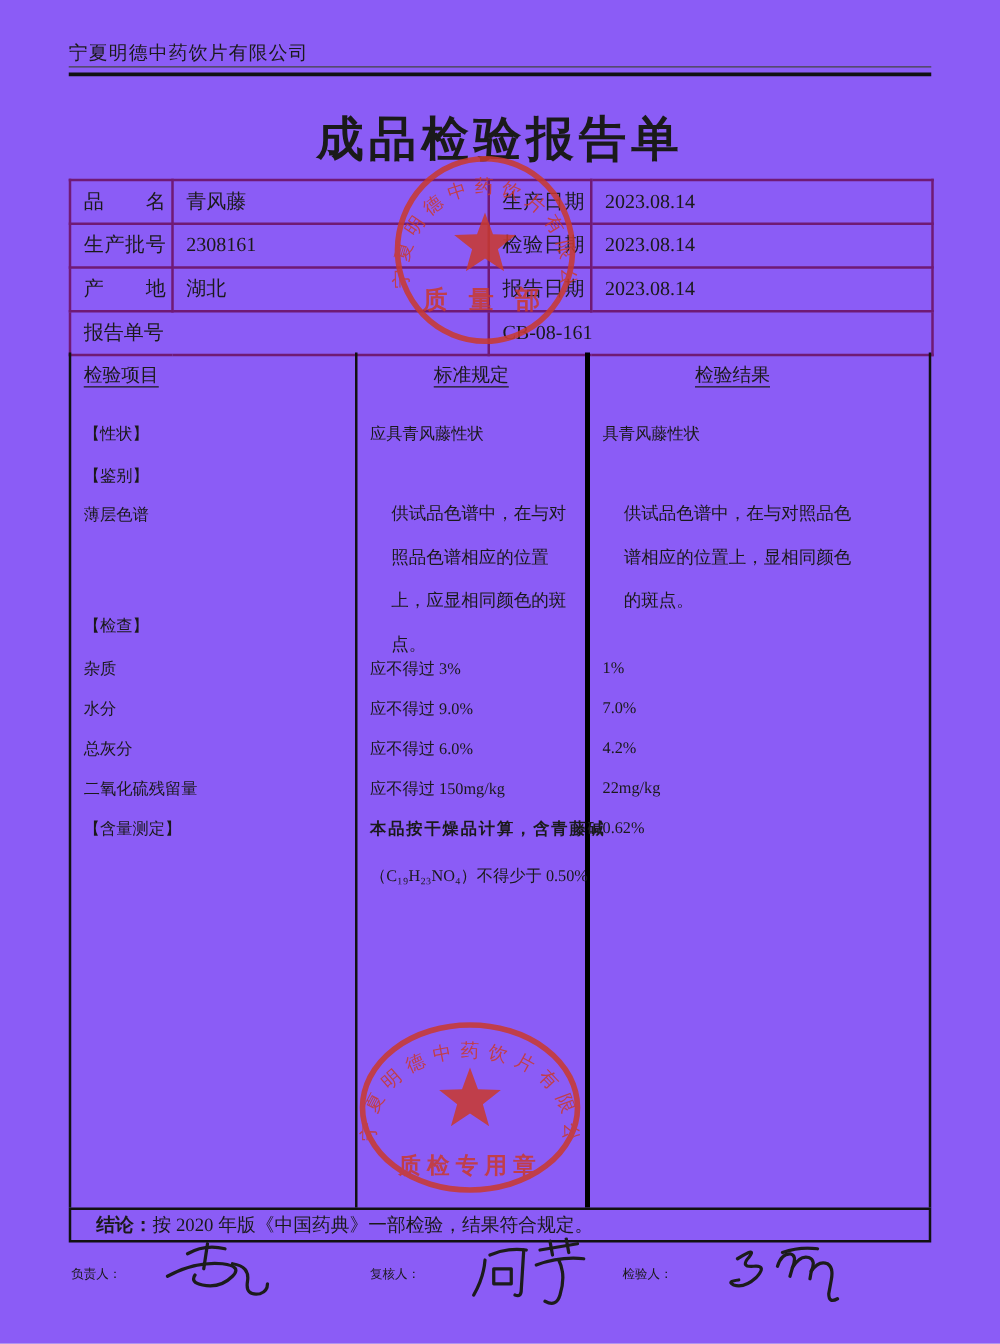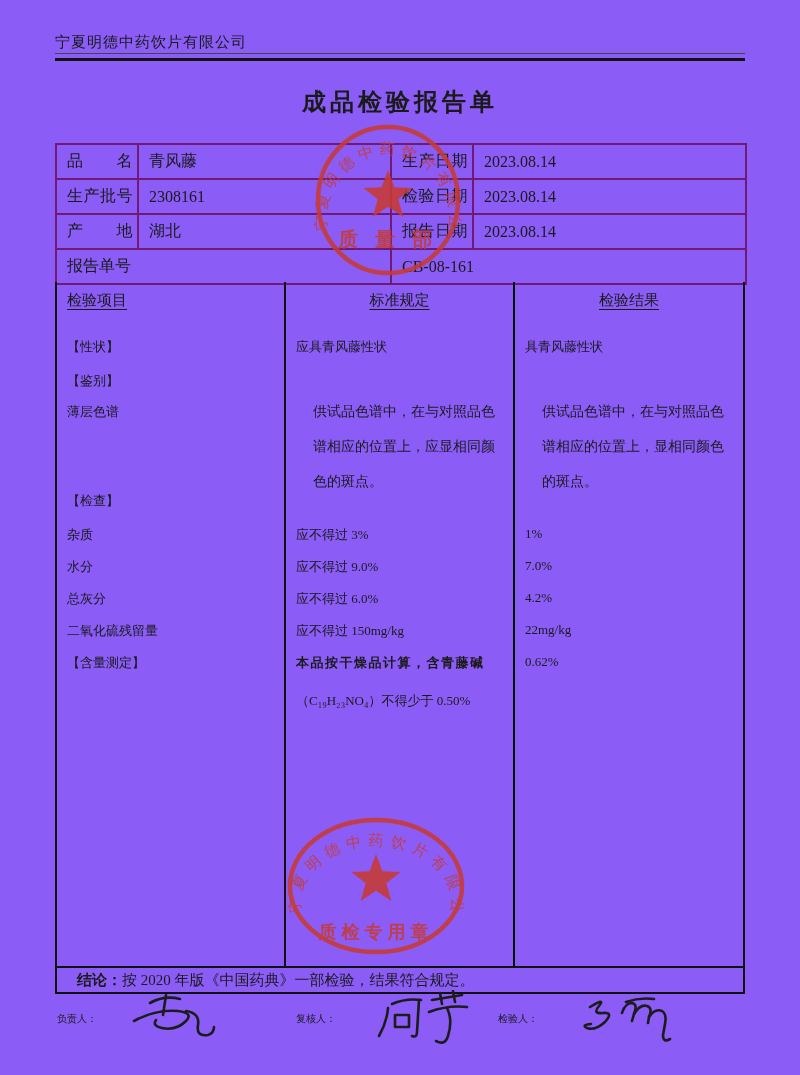--- a/index.html
+++ b/index.html
@@ -12,32 +12,32 @@
     color:#1a1a1a;
     overflow:hidden;
   }
   
   .hdr-company{position:absolute;left:55px;top:33px;font-size:15px;letter-spacing:1px;}
   .hdr-code{position:absolute;right:55px;top:33px;font-size:15px;}
   .rule-thin{position:absolute;left:55px;top:53px;width:690px;height:1px;background:#444;}
   .rule-thick{position:absolute;left:55px;top:58px;width:690px;height:3px;background:#111;}
   
   .doc-title{position:absolute;left:0;top:86px;width:800px;text-align:center;
-    font-size:24px;font-weight:bold;letter-spacing:4px;}
+    font-size:38px;font-weight:bold;letter-spacing:4px;}
   
   table.info{position:absolute;left:55px;top:143px;width:690px;border-collapse:collapse;table-layout:fixed;}
   table.info td{border:2px solid #701a75;height:33px;font-size:16px;padding:0 0 0 10px;vertical-align:middle;white-space:nowrap;overflow:hidden;}
   table.info td.lbl{letter-spacing:0.5px;}
   
   .section{position:absolute;left:55px;top:282px;width:690px;height:684px;
     border-left:2px solid #111;border-right:2px solid #111;box-sizing:border-box;
     display:flex;}
   .colm{position:relative;height:100%;box-sizing:border-box;padding-left:36px;}
   .colm.c1{width:229px;border-right:2px solid #111;}
-  .colm.c2{width:229px;border-right:2px solid #000000;}
+  .colm.c2{width:186px;border-right:4px solid #000000;}
   .colm.c3{width:228px;}
   .ln{position:absolute;left:10px;right:20px;font-size:13px;white-space:nowrap;}
   .blk{position:absolute;left:10px;right:9px;font-size:14px;line-height:35px;white-space:normal;margin-left:17px;}
   .col-head{position:absolute;top:9px;left:0;right:0;font-size:15px;}
   .col-head span{text-decoration:underline;text-underline-offset:4px;}
   .col-head.left{left:10px;right:auto;}
   .col-head.center{text-align:center;}
   .sp-wide{letter-spacing:1.5px;font-weight:bold;}
   
   .conclusion{position:absolute;left:55px;top:966px;width:690px;height:28px;box-sizing:border-box;

